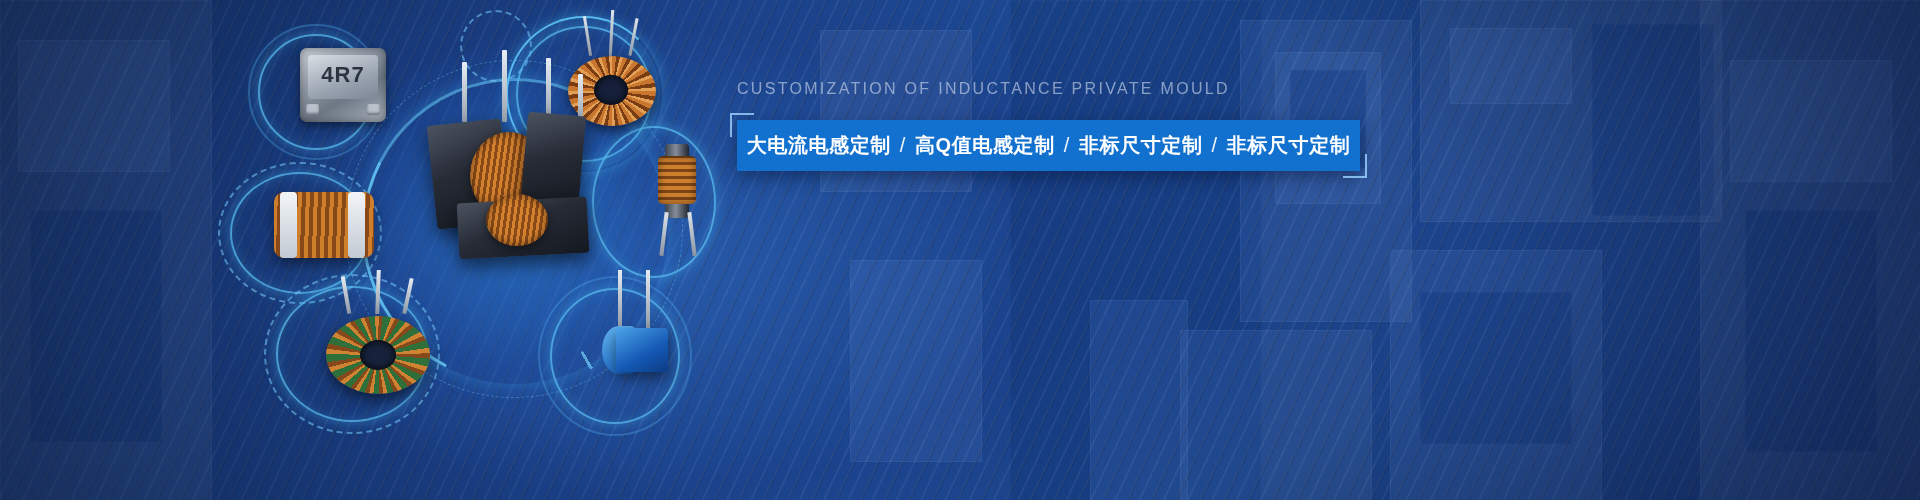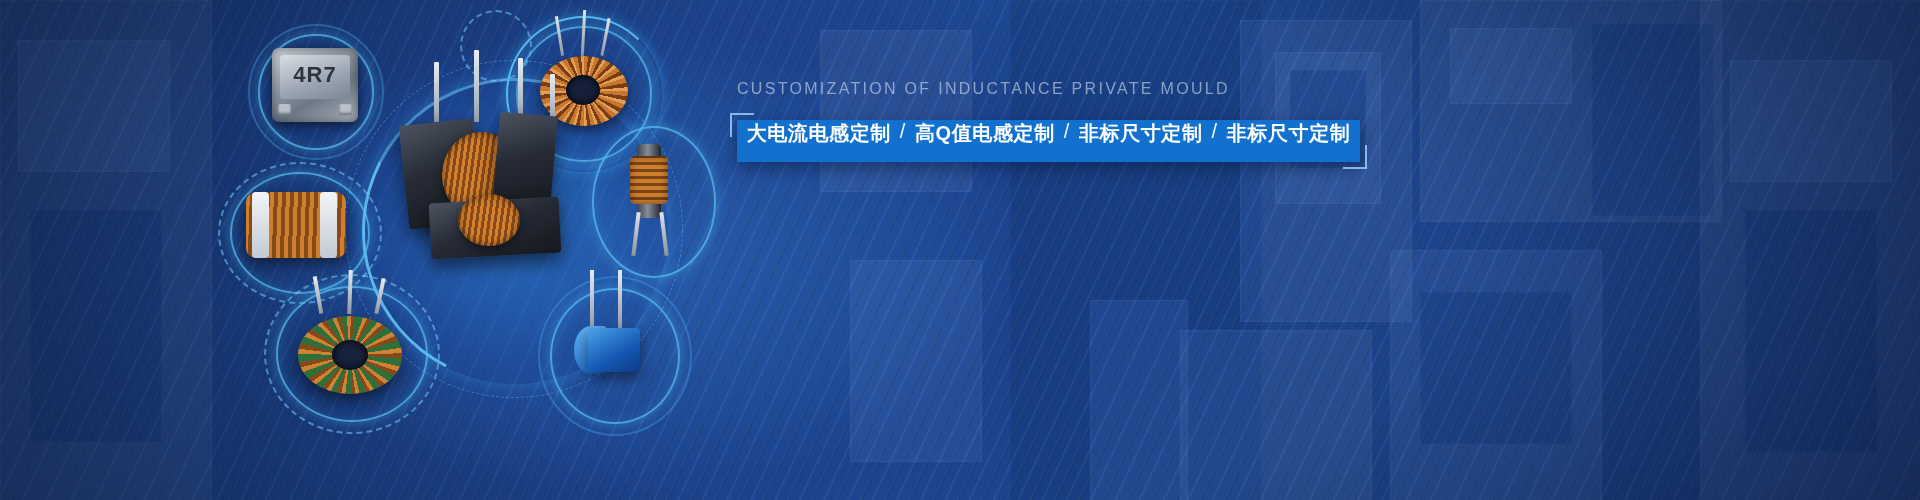--- a/index.html
+++ b/index.html
@@ -47,21 +47,21 @@
     transform:rotate(-18deg);box-shadow:0 0 18px rgba(70,175,245,.35);}
   .bigarc2{position:absolute;left:135px;top:60px;width:336px;height:336px;border-radius:50%;
     border:1px dashed rgba(120,200,245,.40);transform:rotate(12deg);}
   .ticks{position:absolute;left:140px;top:66px;width:324px;height:324px;border-radius:50%;
     background:conic-gradient(from 150deg,
       rgba(120,210,250,.85) 0deg 1.1deg, rgba(0,0,0,0) 1.1deg 7deg);
     -webkit-mask:radial-gradient(circle, transparent 0 142px, #000 142px 162px, transparent 162px);
             mask:radial-gradient(circle, transparent 0 142px, #000 142px 162px, transparent 162px);
     opacity:.8;}
 
-  .prod{position:absolute;}
+  .prod{position:absolute;margin-left:28px;}
 
   
   .smd{left:62px;top:48px;width:86px;height:74px;}
   .smd .body{position:absolute;inset:0;border-radius:7px;
       background:linear-gradient(150deg,#cfd5dc 0%,#8e98a5 38%,#6e7885 62%,#aab3be 100%);
       box-shadow:inset 0 0 10px rgba(0,0,0,.45),0 4px 10px rgba(0,0,0,.45);}
   .smd .top{position:absolute;left:8px;top:7px;right:8px;height:44px;border-radius:4px;
       background:linear-gradient(160deg,#d9dee4,#9aa4b1 60%,#7c8695);}
   .smd .code{position:absolute;left:0;right:0;top:14px;text-align:center;
       font-size:22px;font-weight:700;color:#2c3440;letter-spacing:1px;font-family:"Liberation Sans",sans-serif;}
@@ -126,22 +126,22 @@
 
   
   .txt{position:absolute;left:737px;top:80px;width:640px;}
   .eyebrow{font-size:16px;letter-spacing:2.3px;color:rgba(206,220,240,.62);
       font-family:"Liberation Sans",sans-serif;font-weight:400;white-space:nowrap;}
   .head{margin-top:12px;font-size:64px;font-weight:700;line-height:1.02;white-space:nowrap;
       font-family:"Liberation Sans","DejaVu Sans",sans-serif;letter-spacing:1px;}
   .head .w{color:#ffffff;text-shadow:0 4px 10px rgba(3,18,48,.75);}
   .head .y{color:#f5c026;text-shadow:0 4px 10px rgba(3,18,48,.75);}
 
-  .bar{position:relative;margin-top:22px;height:42px;width:623px;
-      background:#1270cf;display:flex;justify-content:center;
+  .bar{position:relative;margin-top:22px;height:51px;width:623px;
+      background:#1270cf;display:flex;align-items:center;justify-content:center;
       box-shadow:0 6px 16px rgba(4,20,52,.45);}
   .bar::before{content:"";position:absolute;left:-7px;top:-7px;width:22px;height:22px;
       border-left:2px solid rgba(150,205,250,.85);border-top:2px solid rgba(150,205,250,.85);}
   .bar::after{content:"";position:absolute;right:-7px;bottom:-7px;width:22px;height:22px;
       border-right:2px solid rgba(150,205,250,.85);border-bottom:2px solid rgba(150,205,250,.85);}
   .bar span{color:#fff;font-size:20px;font-weight:700;letter-spacing:.6px;white-space:nowrap;}
   .bar .sep{font-weight:400;opacity:.95;padding:0 9px;}
 
   .apps{margin-top:26px;color:#eef3fa;font-size:18.5px;font-weight:700;letter-spacing:.4px;white-space:nowrap;
       text-shadow:0 2px 7px rgba(3,18,48,.7);}

